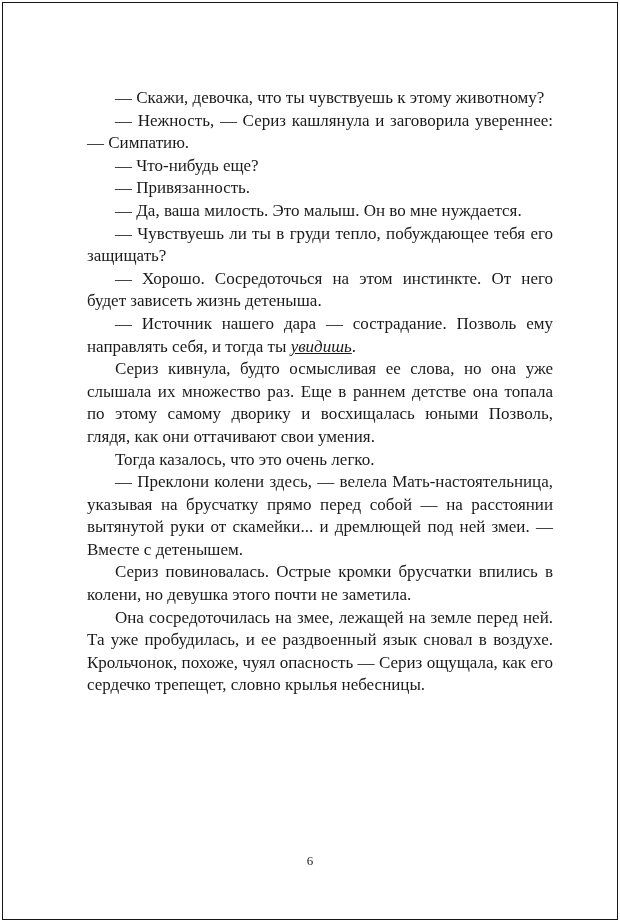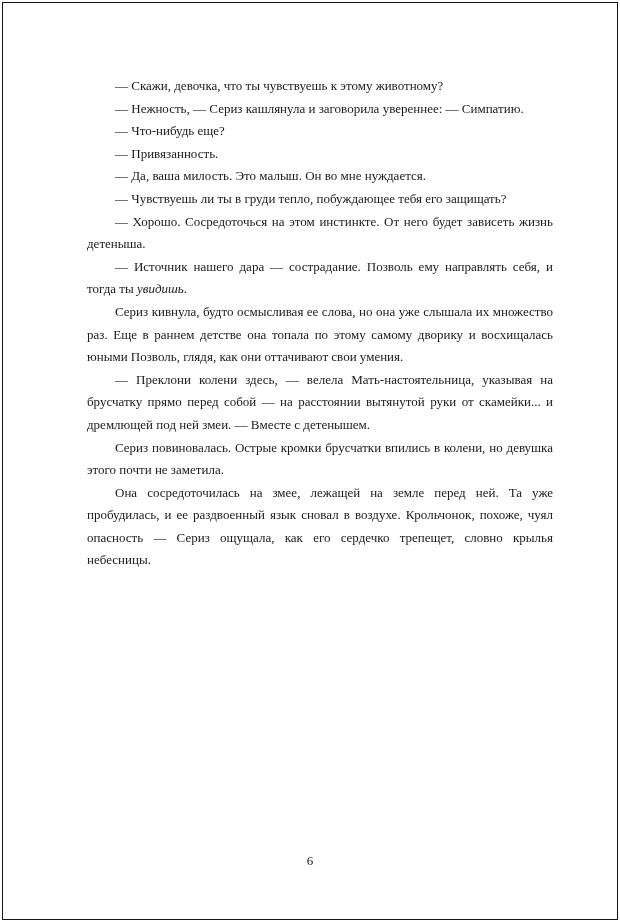--- a/index.html
+++ b/index.html
@@ -18,38 +18,39 @@
   .page-frame {
     position: absolute;
     top: 2px;
     left: 2px;
     right: 2px;
     bottom: 2px;
     border: 1px solid #161616;
   }
   .text-block {
     position: absolute;
-    top: 72px;
+    top: 84px;
     left: 84px;
     width: 466px;
     font-family: "Liberation Serif", "DejaVu Serif", serif;
-    font-size: 13px;
+    font-size: 17px;
     line-height: 22.6px;
     color: #1a1a1a;
     text-align: justify;
     hyphens: auto;
     -webkit-hyphens: auto;
   }
   .para {
     margin: 0;
     padding: 0;
     text-indent: 28px;
   }
   .ital {
     font-style: italic;
+    text-decoration: underline;
   }
   .page-number {
     position: absolute;
     bottom: 50px;
     left: 0;
     right: 0;
     text-align: center;
     font-family: "Liberation Serif", "DejaVu Serif", serif;
     font-size: 13px;
     color: #1a1a1a;
@@ -64,20 +65,21 @@
     <div class="text-block">
       <p class="para">— Скажи, девочка, что ты чувствуешь к этому животному?</p>
       <p class="para">— Нежность, — Сериз кашлянула и заговорила увереннее: — Симпатию.</p>
       <p class="para">— Что-нибудь еще?</p>
       <p class="para">— Привязанность.</p>
       <p class="para">— Да, ваша милость. Это малыш. Он во мне нуждается.</p>
       <p class="para">— Чувствуешь ли ты в груди тепло, побуждающее тебя его защищать?</p>
       <p class="para">— Хорошо. Сосредоточься на этом инстинкте. От него будет зависеть жизнь детеныша.</p>
       <p class="para"><span>— Источник нашего дара — сострадание. Позволь ему направлять себя, и тогда ты </span><em class="ital">увидишь</em><span>.</span></p>
       <p class="para">Сериз кивнула, будто осмысливая ее слова, но она уже слышала их множество раз. Еще в раннем детстве она топала по этому самому дворику и восхищалась юными Позволь, глядя, как они оттачивают свои умения.</p>
+      <p class="para">Тогда казалось, что это очень легко.</p>
       <p class="para">— Преклони колени здесь, — велела Мать-настоятельница, указывая на брусчатку прямо перед собой — на расстоянии вытянутой руки от скамейки... и дремлющей под ней змеи. — Вместе с детенышем.</p>
       <p class="para">Сериз повиновалась. Острые кромки брусчатки впились в колени, но девушка этого почти не заметила.</p>
       <p class="para">Она сосредоточилась на змее, лежащей на земле перед ней. Та уже пробудилась, и ее раздвоенный язык сновал в воздухе. Крольчонок, похоже, чуял опасность — Сериз ощущала, как его сердечко трепещет, словно крылья небесницы.</p>
     </div>
 
     <div class="page-number">6</div>
 
   </div>
 </div>
 

